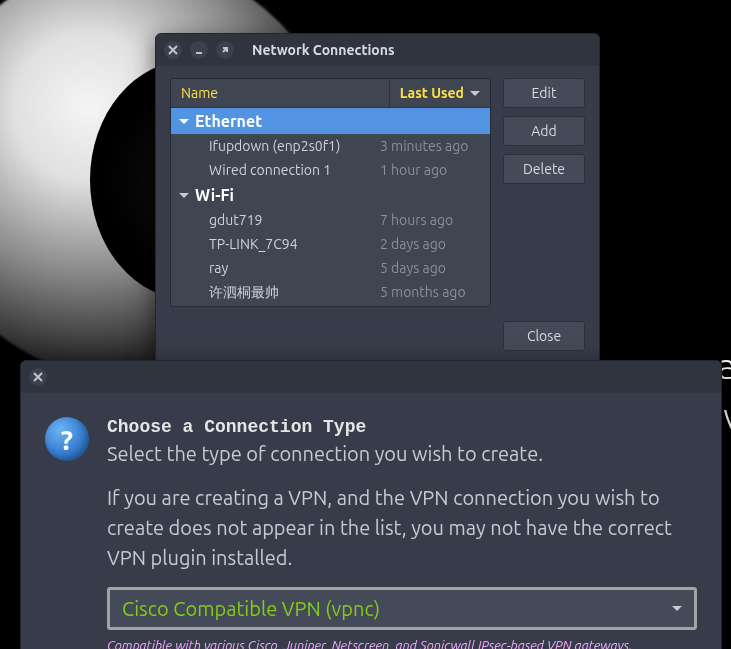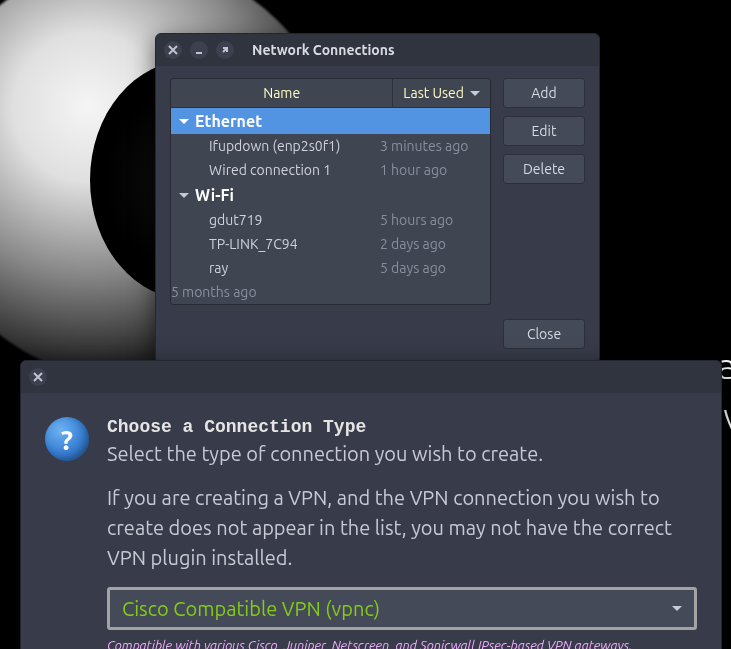--- a/index.html
+++ b/index.html
@@ -50,25 +50,25 @@
 .win-title { flex: 1; text-align: left; padding-left: 10px; font-weight: bold; color: #d9dbe3; font-size: 14px; }
 
 .win1 { left: 155px; top: 33px; width: 445px; }
 .win1-body { padding: 12px 14px 14px; display: flex; gap: 12px; }
 .listbox {
   flex: 1; background: #404552; border: 1px solid #272a34; border-radius: 3px;
   overflow: hidden;
 }
 .lb-header {
   display: flex; border-bottom: 1px solid #2d313c;
-  font-size: 14px; color: #fef9c3; text-align: center;
+  font-size: 14px; color: #fde047;
 }
 .lb-hcol { padding: 6px 10px; }
 .lb-hcol.name { flex: 1; border-right: 1px solid #2d313c; }
-.lb-hcol.last { display: flex; align-items: center; gap: 6px; }
+.lb-hcol.last { display: flex; align-items: center; gap: 6px; font-weight: bold; }
 .tri-down {
   width: 0; height: 0; border-left: 5px solid transparent; border-right: 5px solid transparent; border-top: 5px solid #c8cad4;
 }
 .lb-rows { }
 .lb-group {
   display: flex; align-items: center; gap: 6px;
   padding: 4px 8px; font-weight: bold; color: #fff;
 }
 .lb-group.sel { background: #5294e2; }
 .lb-group .tri-down { border-top-color: #fff; }
@@ -162,38 +162,39 @@
         <div class="lb-row">
           <span class="rname">Wired connection 1</span>
           <span class="rlast">1 hour ago</span>
         </div>
         <div class="lb-group sub">
           <span class="tri-down"></span>
           <span>Wi-Fi</span>
         </div>
         <div class="lb-row">
           <span class="rname">gdut719</span>
-          <span class="rlast">5 hours ago</span>
+          <span class="rlast">7 hours ago</span>
         </div>
         <div class="lb-row">
           <span class="rname">TP-LINK_7C94</span>
           <span class="rlast">2 days ago</span>
         </div>
         <div class="lb-row">
           <span class="rname">ray</span>
           <span class="rlast">5 days ago</span>
         </div>
         <div class="lb-row">
+          <span class="rname">许泗桐最帅</span>
           <span class="rlast">5 months ago</span>
         </div>
       </div>
     </div>
     <div class="sidebtns">
+      <div class="btn">Edit</div>
       <div class="btn">Add</div>
-      <div class="btn">Edit</div>
       <div class="btn">Delete</div>
     </div>
   </div>
   <div class="win1-footer">
     <div class="btn">Close</div>
   </div>
 </div>
 
 <div class="window win2">
   <div class="titlebar">

